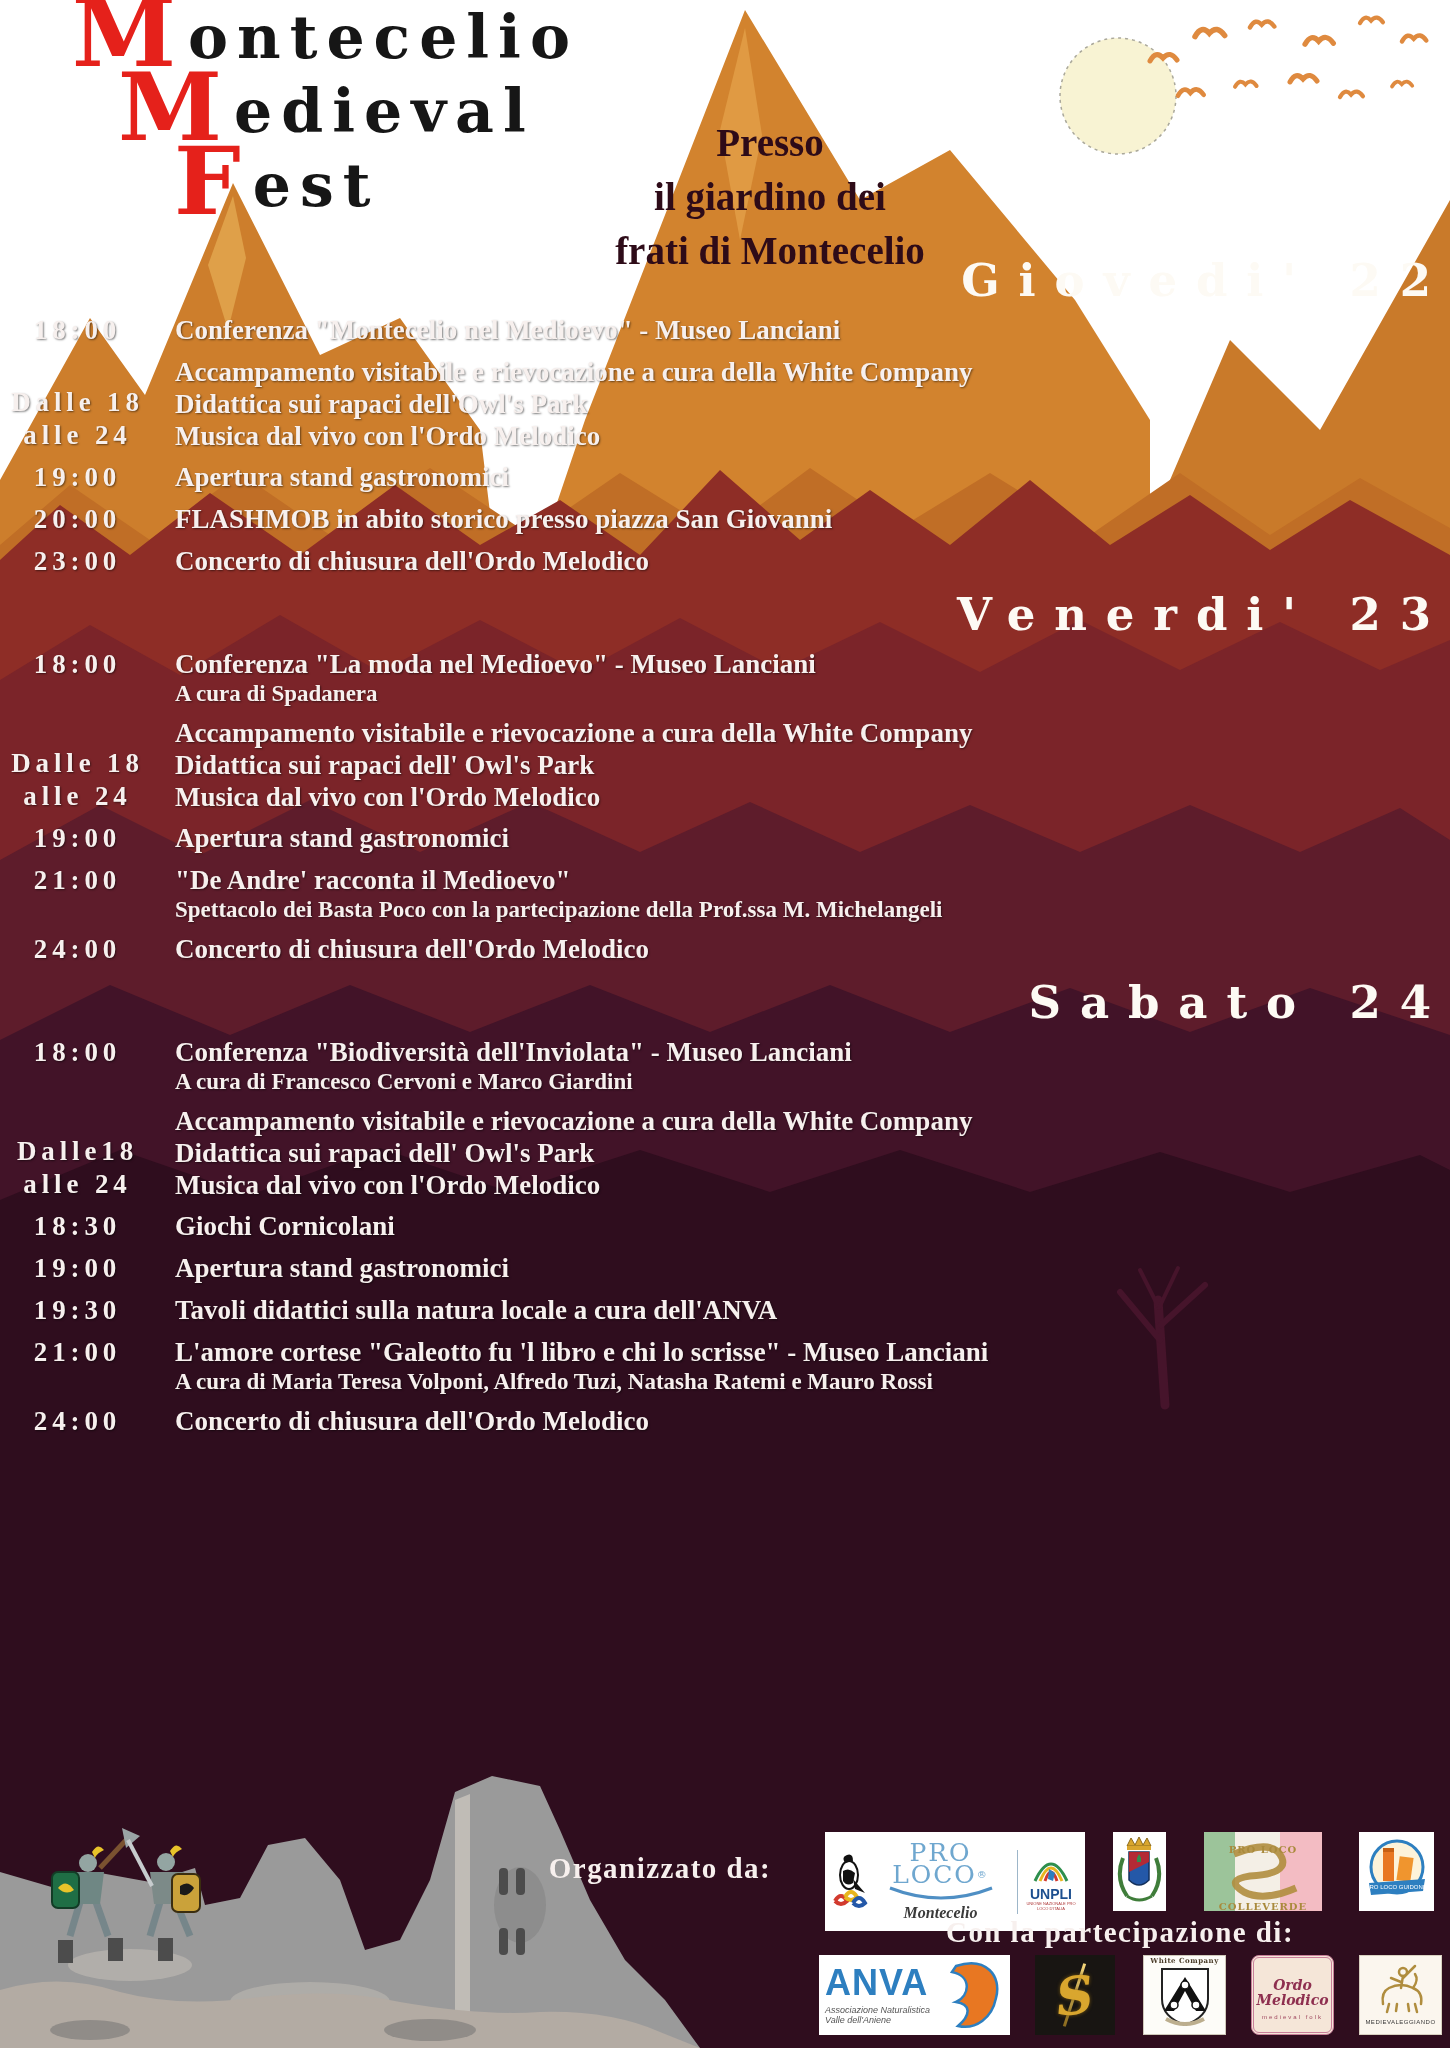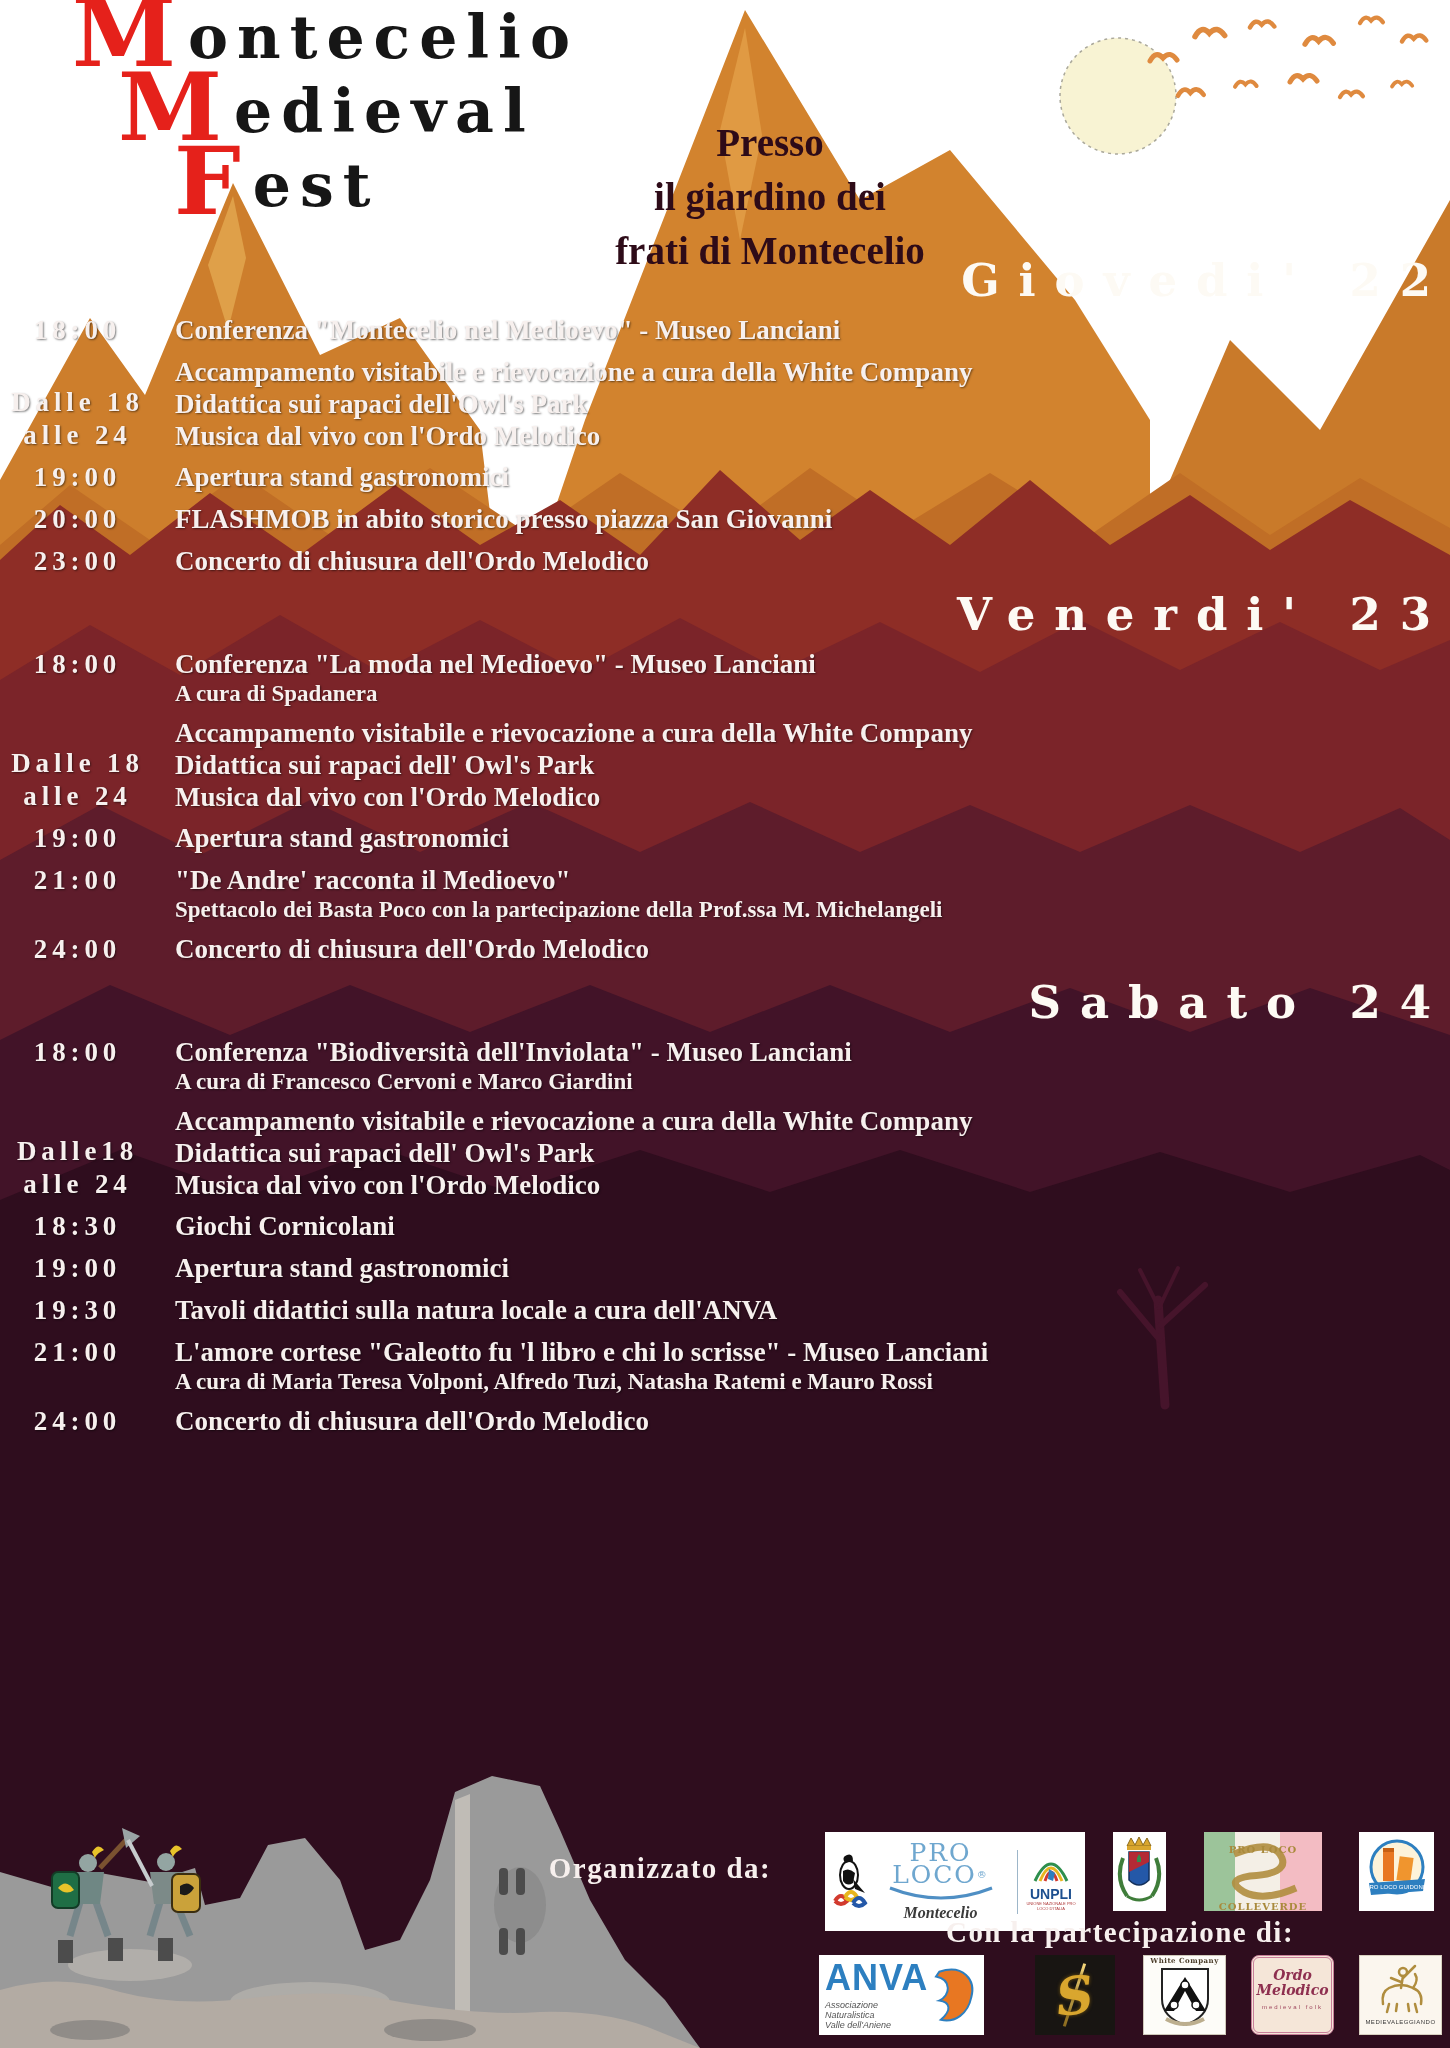--- a/index.html
+++ b/index.html
@@ -50,37 +50,37 @@
   .plm-unpli-name{font-family:"Liberation Sans",sans-serif;font-weight:700;font-size:14px;color:#1d4f8f;line-height:14px;}
   .plm-unpli-sub{font-family:"Liberation Sans",sans-serif;font-size:4px;color:#b03a3a;line-height:5px;}
 
   .logo-stemma{left:1113px;top:1832px;width:53px;height:79px;background:#fff;}
   .logo-colleverde{left:1204px;top:1832px;width:118px;height:79px;
                    background:linear-gradient(90deg,#9cc49a 0 26%,#f4efe6 26% 64%,#f3bcc3 64% 100%);}
   .cv-text{position:absolute;width:100%;text-align:center;font-family:"DejaVu Serif",serif;
            font-weight:700;color:#a98a3c;font-size:10px;letter-spacing:1px;line-height:11px;}
   .logo-guidonia{left:1359px;top:1832px;width:75px;height:79px;background:#fff;display:flex;align-items:center;justify-content:center;}
 
-  .logo-anva{left:819px;top:1955px;width:165px;height:80px;background:#fff;display:flex;align-items:center;padding:4px 6px;}
+  .logo-anva{left:819px;top:1955px;width:191px;height:80px;background:#fff;display:flex;align-items:center;padding:4px 6px;}
   .anva-left{flex:1;}
   .anva-name{font-family:"Liberation Sans",sans-serif;font-weight:700;font-size:36px;color:#2d7fc0;line-height:36px;letter-spacing:1px;}
   .anva-sub{font-family:"Liberation Sans",sans-serif;font-style:italic;font-size:9px;color:#555;line-height:10px;margin-top:4px;}
 
   .logo-spadanera{left:1035px;top:1955px;width:80px;height:80px;background:#181512;
                   display:flex;align-items:center;justify-content:center;}
   .spada-s{font-family:"DejaVu Serif",serif;font-style:italic;font-weight:700;font-size:52px;color:#d9a62e;
            text-shadow:0 0 4px #7a5a10;transform:rotate(-6deg);}
   .spada-blade{position:absolute;width:3px;height:66px;background:linear-gradient(#f4d67a,#8a6a1d);
                left:38px;top:7px;transform:rotate(18deg);}
 
   .logo-wc{left:1143px;top:1955px;width:83px;height:80px;background:#fdfcf8;border:1px solid #cfc9ba;text-align:center;}
   .wc-banner{font-family:"DejaVu Serif",serif;font-weight:700;font-size:7px;color:#4a3c28;line-height:9px;letter-spacing:.5px;}
 
   .logo-ordo{left:1251px;top:1955px;width:83px;height:80px;background:#f5e6d8;border:3px double #c97f9a;
-             border-radius:8px;text-align:center;padding-top:10px;}
+             border-radius:8px;text-align:center;padding-top:20px;}
   .ordo-name{font-family:"DejaVu Serif",serif;font-weight:700;font-style:italic;font-size:14px;color:#8e2f4f;line-height:15px;}
   .ordo-sub{font-family:"Liberation Sans",sans-serif;font-size:6px;color:#a0485f;letter-spacing:2px;margin-top:6px;}
 
   .logo-medieval{left:1359px;top:1955px;width:83px;height:80px;background:#fbf6ee;border:1px solid #d8d0c0;text-align:center;}
   .med-text{font-family:"Liberation Sans",sans-serif;font-size:6px;color:#3a3a3a;letter-spacing:.5px;line-height:7px;margin-top:1px;}
 </style>
 </head>
 <body>
 
 <div class="poster">

